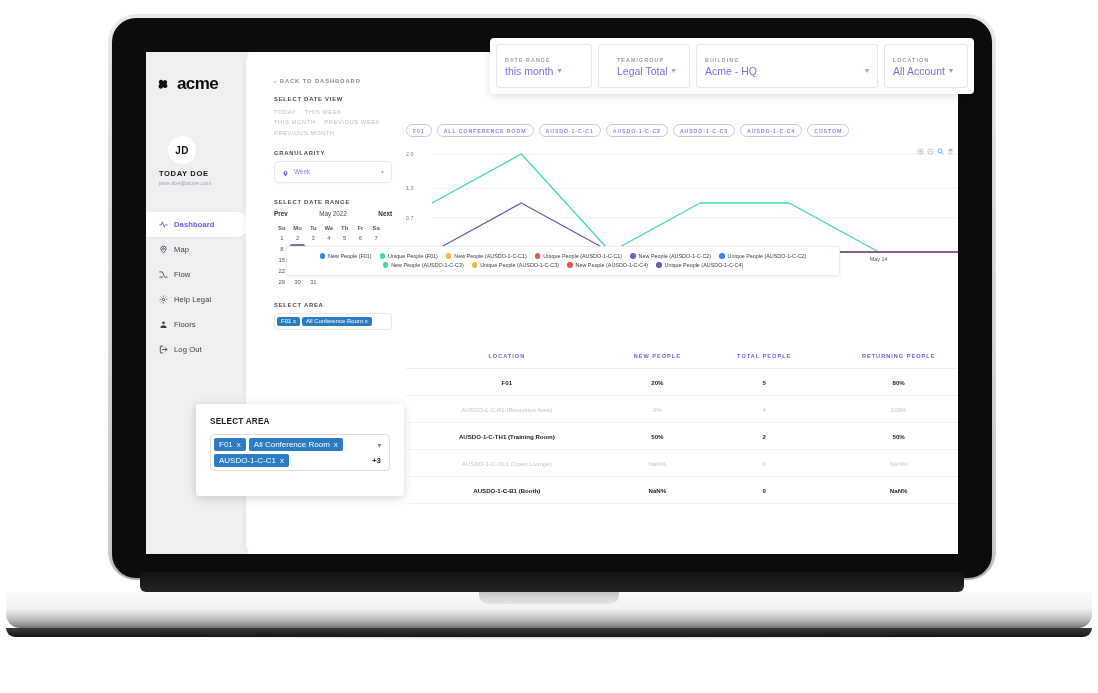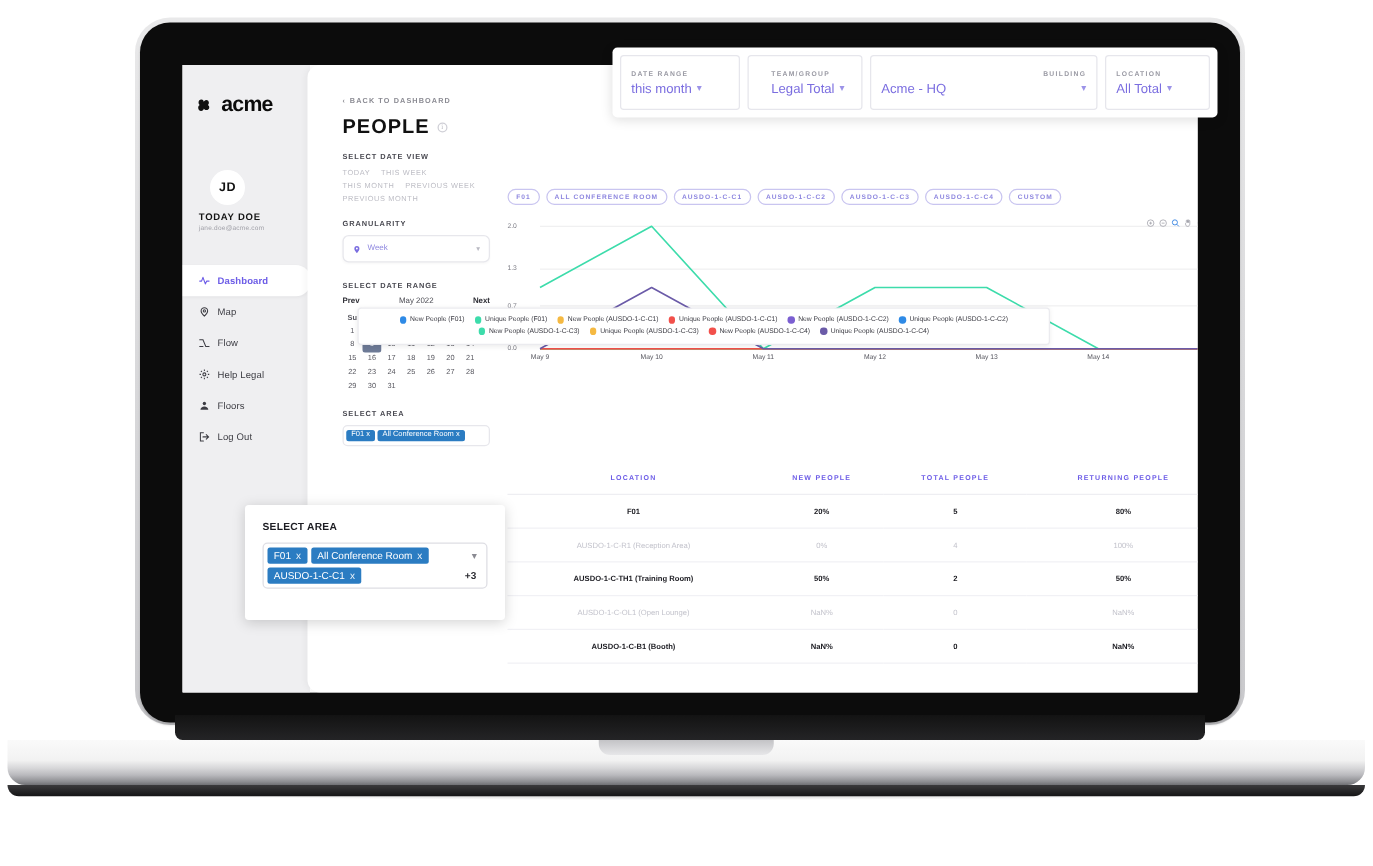--- a/index.html
+++ b/index.html
@@ -206,21 +206,21 @@
   }
   .fcell{
     border:1px solid #e6e6ec; border-radius:3px; padding:6px 8px 5px;
     display:flex; flex-direction:column; justify-content:center; cursor:pointer; background:#fff;
   }
   .fcell .flabel{ font-size:5.4px; letter-spacing:1.05px; color:#9a9aa4; font-weight:700; }
   .fcell .fval{ font-size:10.5px; color:#7b6ee0; margin-top:2px; display:flex; align-items:center; gap:4px; }
   .fcell .fchev{ font-size:8px; color:#9c93e8; }
   .f-date{ width:96px; }
   .f-team{ width:92px;padding-left:18px; }
-  .f-building{ flex:1;text-align:right; }
+  .f-building{ flex:1; }
   .f-location{ width:84px; }
 
   
   .area-popup{
     position:absolute; left:196px; top:404px; width:208px; height:92px;
     background:#fff; border-radius:3px; box-shadow:0 2px 10px rgba(0,0,0,.17);
     padding:13px 14px; z-index:70;
   }
   .area-popup .ap-title{ font-size:8.2px; font-weight:700; color:#1d1d23; letter-spacing:.2px; }
   .ap-box{
@@ -320,24 +320,20 @@
       </aside>
 
       <main class="content">
         <div class="content-inner">
 
           <div class="back-link">
             <span>‹</span>
             <span>BACK TO DASHBOARD</span>
           </div>
 
-          <div class="page-head">
-            <span class="page-title">PEOPLE</span>
-            <span class="info-dot">i</span>
-          </div>
 
           <div class="export">
             <span>
               <svg width="7" height="7" viewBox="0 0 24 24" fill="none" stroke="#6f6f78" stroke-width="2.4" stroke-linecap="round">
                   <path d="M14 3h7v7"></path>
                   <path d="M21 3l-9 9"></path>
                   <path d="M19 14v6a1.5 1.5 0 01-1.5 1.5H4A1.5 1.5 0 012.5 20V6.5A1.5 1.5 0 014 5h6"></path>
                 </svg>
             </span>
             <span>EXPORT GRAPH DATA</span>
@@ -635,21 +631,21 @@
   <div class="fcell f-building">
     <span class="flabel">BUILDING</span>
     <span class="fval" style="justify-content:space-between;">
         <span>Acme - HQ</span>
         <span class="fchev">▾</span>
       </span>
   </div>
   <div class="fcell f-location">
     <span class="flabel">LOCATION</span>
     <span class="fval">
-        <span>All Total</span>
+        <span>All Account</span>
         <span class="fchev">▾</span>
       </span>
   </div>
 </div>
 
 <div class="area-popup">
   <div class="ap-title">SELECT AREA</div>
   <div class="ap-box">
     <div class="ap-row">
       <span class="ap-tag">

